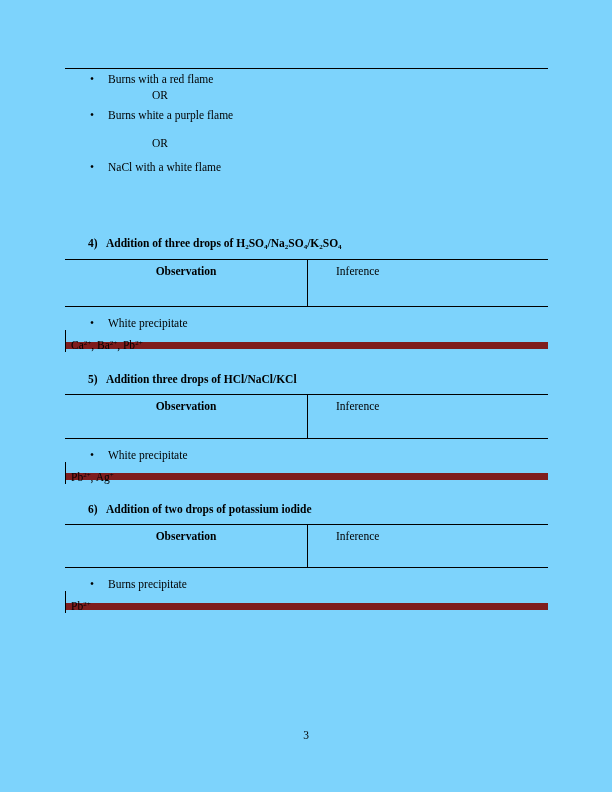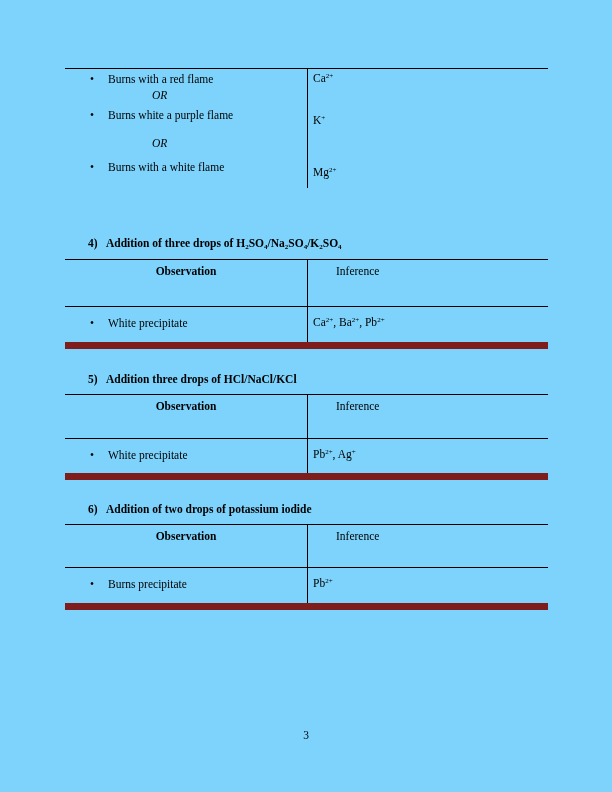--- a/index.html
+++ b/index.html
@@ -22,21 +22,21 @@
     border-top:1px solid #000;
     display:flex;
   }
   .fcol-left { width:242px; }
   .fcol-right { width:241px; border-left:1px solid #000; padding-left:5px; }
   .brow { padding-left:25px; line-height:14px; }
   .brow .bullet { display:inline-block; width:18px; }
   .brow1 { margin-top:3px; }
   .brow2 { margin-top:6px; }
   .brow3 { margin-top:10px; }
-  .orrow { padding-left:87px; line-height:14px;font-style:italic; }
+  .orrow { padding-left:87px; line-height:14px; }
   .or1 { margin-top:2px; }
   .or2 { margin-top:14px; }
   .inf { line-height:14px; }
   .inf1 { margin-top:2px; }
   .inf2 { margin-top:28px; }
   .inf3 { margin-top:38px; }
 
   
   .sec-head {
     position:absolute; left:88px;
@@ -46,21 +46,21 @@
   .sec4 { top:236px; }
   .sec5 { top:372px; }
   .sec6 { top:502px; }
 
   
   .dtable {
     position:absolute; left:65px; width:483px;
     border-top:1px solid #000; border-bottom:7px solid #7f1d1d;
   }
   .dt-head { display:flex; border-bottom:1px solid #000; }
-  .dt-body { display:flex; }
+  .dt-body { display:flex;flex-direction:column; }
   .cell-l { width:242px; }
   .cell-r { width:241px; border-left:1px solid #000; }
   .hdr-obs { text-align:center; padding-top:5px; font-weight:bold; }
   .hdr-inf { padding-left:28px; padding-top:5px; font-weight:normal; }
   .obs-cell { padding:9px 0 0 25px; line-height:14px; }
   .obs-cell .bullet { display:inline-block; width:18px; }
   .inf-cell { padding:8px 0 0 5px; line-height:14px; }
 
   .tbl4 { top:259px; }
   .tbl4 .dt-head { height:47px; }
@@ -87,27 +87,22 @@
     <div class="fcol-left">
       <div class="brow brow1">
         <span class="bullet">•</span><span>Burns with a red flame</span>
       </div>
       <div class="orrow or1">OR</div>
       <div class="brow brow2">
         <span class="bullet">•</span><span>Burns white a purple flame</span>
       </div>
       <div class="orrow or2">OR</div>
       <div class="brow brow3">
-        <span class="bullet">•</span><span>Burns with a white flame</span>
+        <span class="bullet">•</span><span>NaCl with a white flame</span>
       </div>
-    </div>
-    <div class="fcol-right">
-      <div class="inf inf1"><span>Ca</span><sup>2+</sup></div>
-      <div class="inf inf2"><span>K</span><sup>+</sup></div>
-      <div class="inf inf3"><span>Mg</span><sup>2+</sup></div>
     </div>
   </div>
 
   <div class="sec-head sec4">
     <span class="sec-num">4)</span><span><span>Addition of three drops of H</span><sub>2</sub><span>SO</span><sub>4</sub><span>/Na</span><sub>2</sub><span>SO</span><sub>4</sub><span>/K</span><sub>2</sub><span>SO</span><sub>4</sub></span>
   </div>
   <div class="dtable tbl4">
     <div class="dt-head">
       <div class="cell-l hdr-obs">Observation</div>
       <div class="cell-r hdr-inf">Inference</div>

